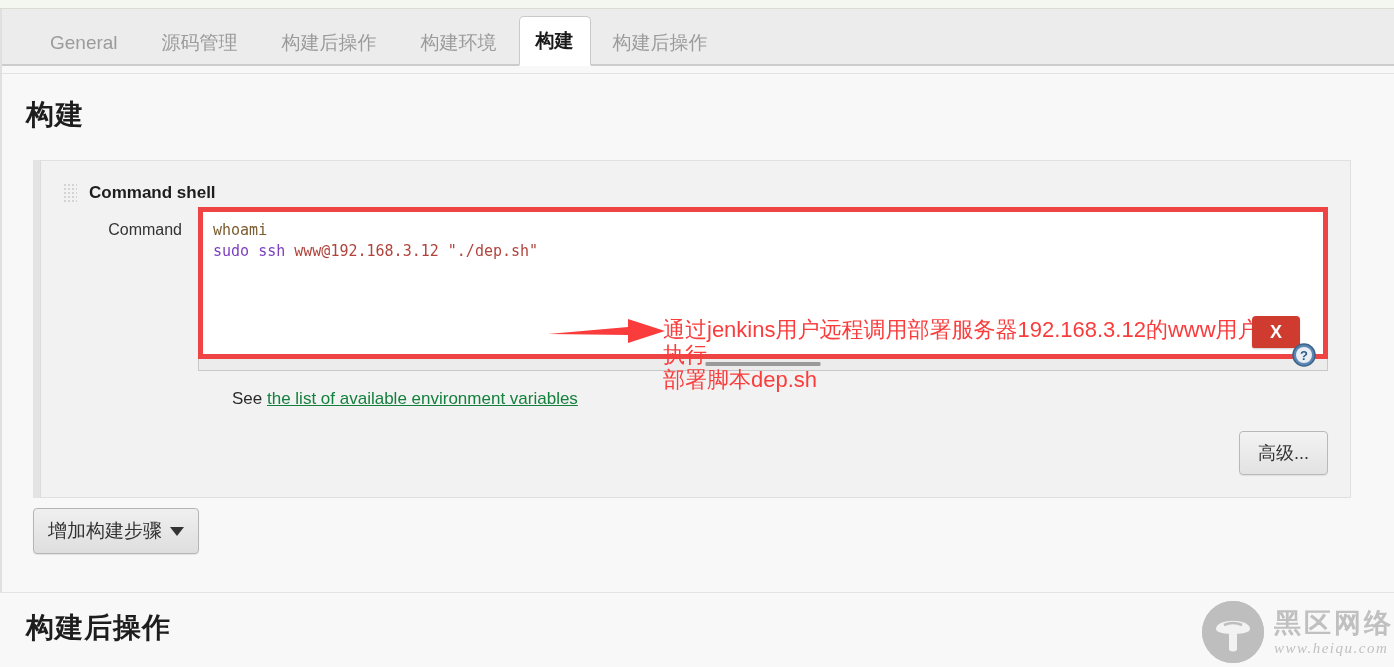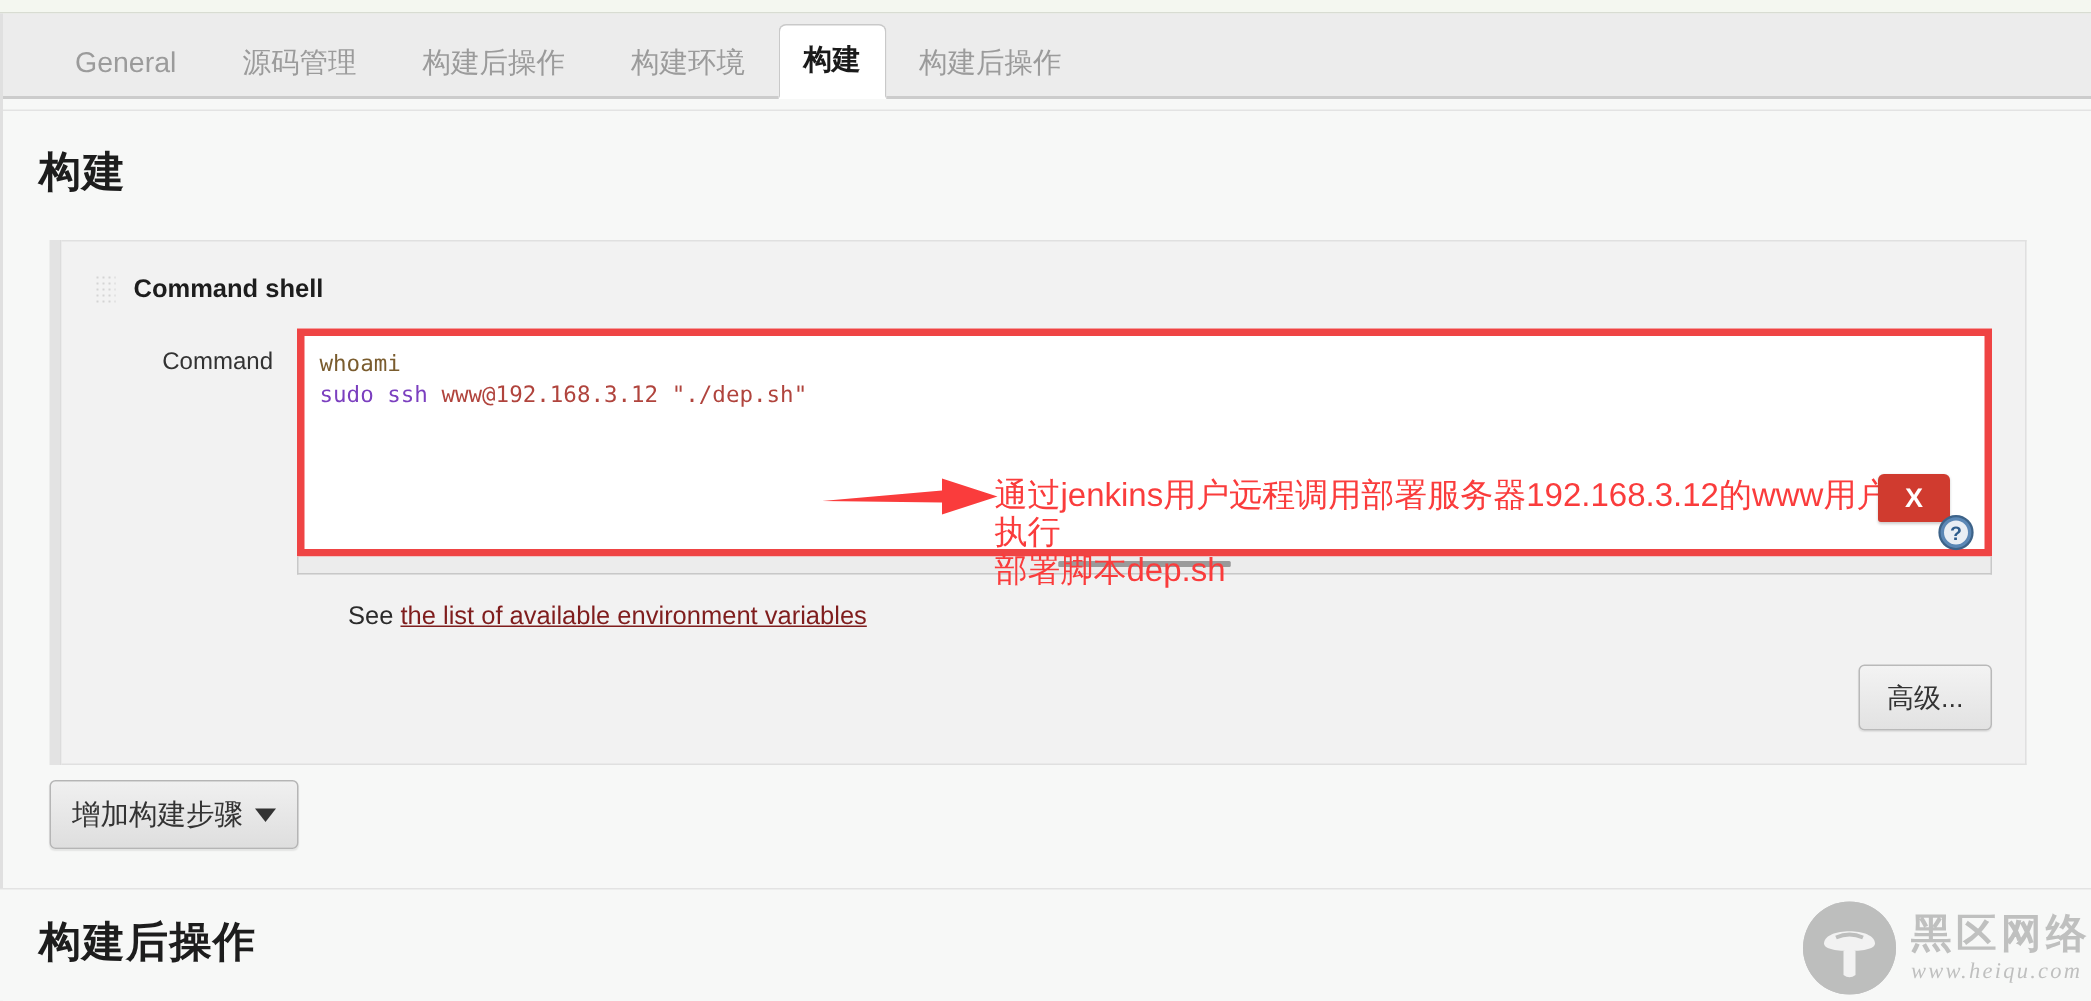--- a/index.html
+++ b/index.html
@@ -125,21 +125,21 @@
   }
   .step-name {
     font-size: 17px;
     font-weight: bold;
     color: #1d1d1d;
   }
 
   
   .cmd-row {
     display: flex;
-    margin-top: 16px;
+    margin-top: 4px;
     padding-left: 22px;
   }
   .cmd-label {
     width: 135px;
     text-align: right;
     font-size: 16px;
     color: #333333;
     padding-top: 14px;
     padding-right: 16px;
     flex: none;
@@ -210,21 +210,21 @@
   }
 
   
   .see-row {
     padding-left: 191px;
     margin-top: 18px;
     font-size: 17px;
     color: #2b2b2b;
   }
   .see-row a {
-    color: #7f1d1d;
+    color: #15803d;
     text-decoration: underline;
     cursor: pointer;
   }
 
   
   .adv-wrap {
     display: flex;
     justify-content: flex-end;
     padding-right: 22px;
     margin-top: 22px;

